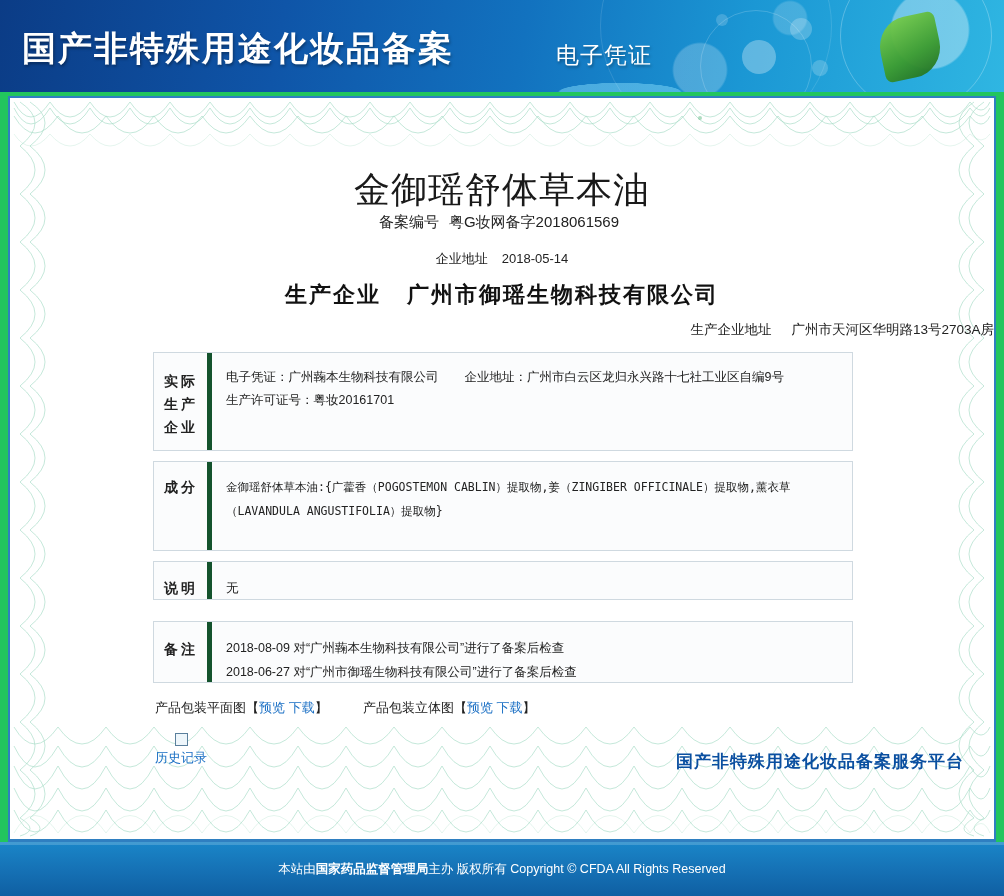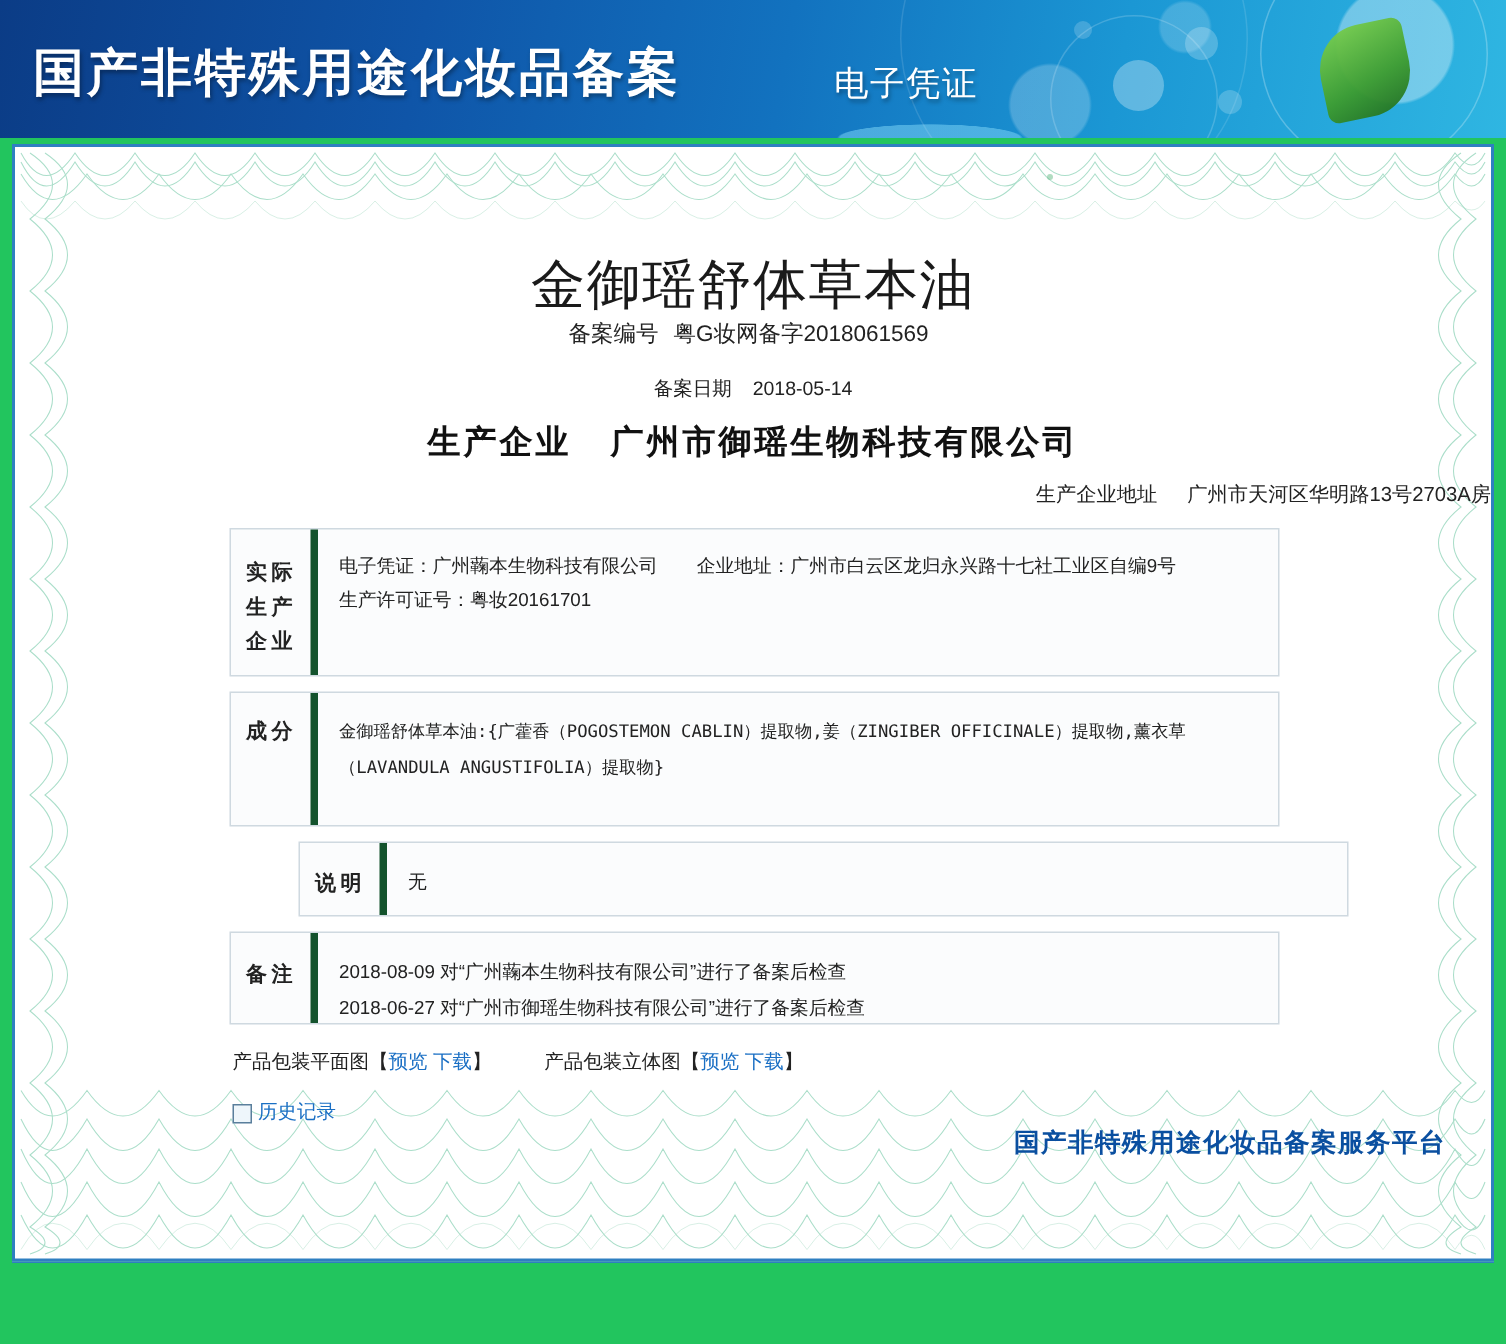--- a/index.html
+++ b/index.html
@@ -188,21 +188,21 @@
     padding: 13px 14px 10px 14px;
     font-size: 12.5px;
     color: #222;
     line-height: 23px;
     box-sizing: border-box;
   }
   #box-producer { top: 254px; height: 99px; }
   #box-producer .lbl { padding-top: 17px; line-height: 23px; }
   #box-ingredients { top: 363px; height: 90px; }
   #box-ingredients .content { font-family: "DejaVu Sans Mono", monospace; font-size: 11.5px; line-height: 24px; }
-  #box-instructions { top: 463px; height: 50px; margin-left: 46px; }
+  #box-instructions { top: 463px; height: 39px; }
   #box-instructions .lbl { padding-top: 15px; }
   #box-instructions .content { padding-top: 15px; }
   #box-remarks { top: 523px; height: 62px; }
   #box-remarks .lbl { padding-top: 16px; }
   #box-remarks .content { padding-top: 14px; line-height: 24px; }
 
   .producer-line span { white-space: nowrap; }
   .gap-lg { display: inline-block; width: 26px; }
   .gap-md { display: inline-block; width: 22px; }
 
@@ -225,20 +225,21 @@
   .history {
     position: absolute;
     left: 145px;
     top: 634px;
     font-size: 13px;
     color: #1a6fc4;
     display: flex;
     align-items: center;
     gap: 4px;
     cursor: pointer;
+    flex-direction: column;
   }
   .history .hicon {
     display: inline-block;
     width: 11px;
     height: 11px;
     border: 1px solid #5a7f9c;
     background: #eef6fb;
     position: relative;
     top: 1px;
   }
@@ -331,21 +332,21 @@
 
     <div class="cert-inner">
 
       <div class="doc-title">金御瑶舒体草本油</div>
 
       <div class="record-no">
         <span>备案编号</span><span class="val">粤G妆网备字2018061569</span>
       </div>
 
       <div class="record-date">
-        <span>备案日期</span><span class="val">2018-05-14</span>
+        <span>企业地址</span><span class="val">2018-05-14</span>
       </div>
 
       <div class="maker">
         <span>生产企业</span><span class="val">广州市御瑶生物科技有限公司</span>
       </div>
 
       <div class="maker-addr">
         <span>生产企业地址</span><span class="val">广州市天河区华明路13号2703A房</span>
       </div>
 
@@ -391,14 +392,20 @@
         <span class="hlabel">历史记录</span>
       </div>
 
       <div class="platform-mark">国产非特殊用途化妆品备案服务平台</div>
 
     </div>
   </div>
 
   <div class="band"></div>
 
+  <div class="footer">
+    <div class="strip"></div>
+    <div>
+      <span>本站由</span><b>国家药品监督管理局</b><span>主办 版权所有 Copyright © CFDA All Rights Reserved</span>
+    </div>
+  </div>
 
 </div>
 
 </body></html>

